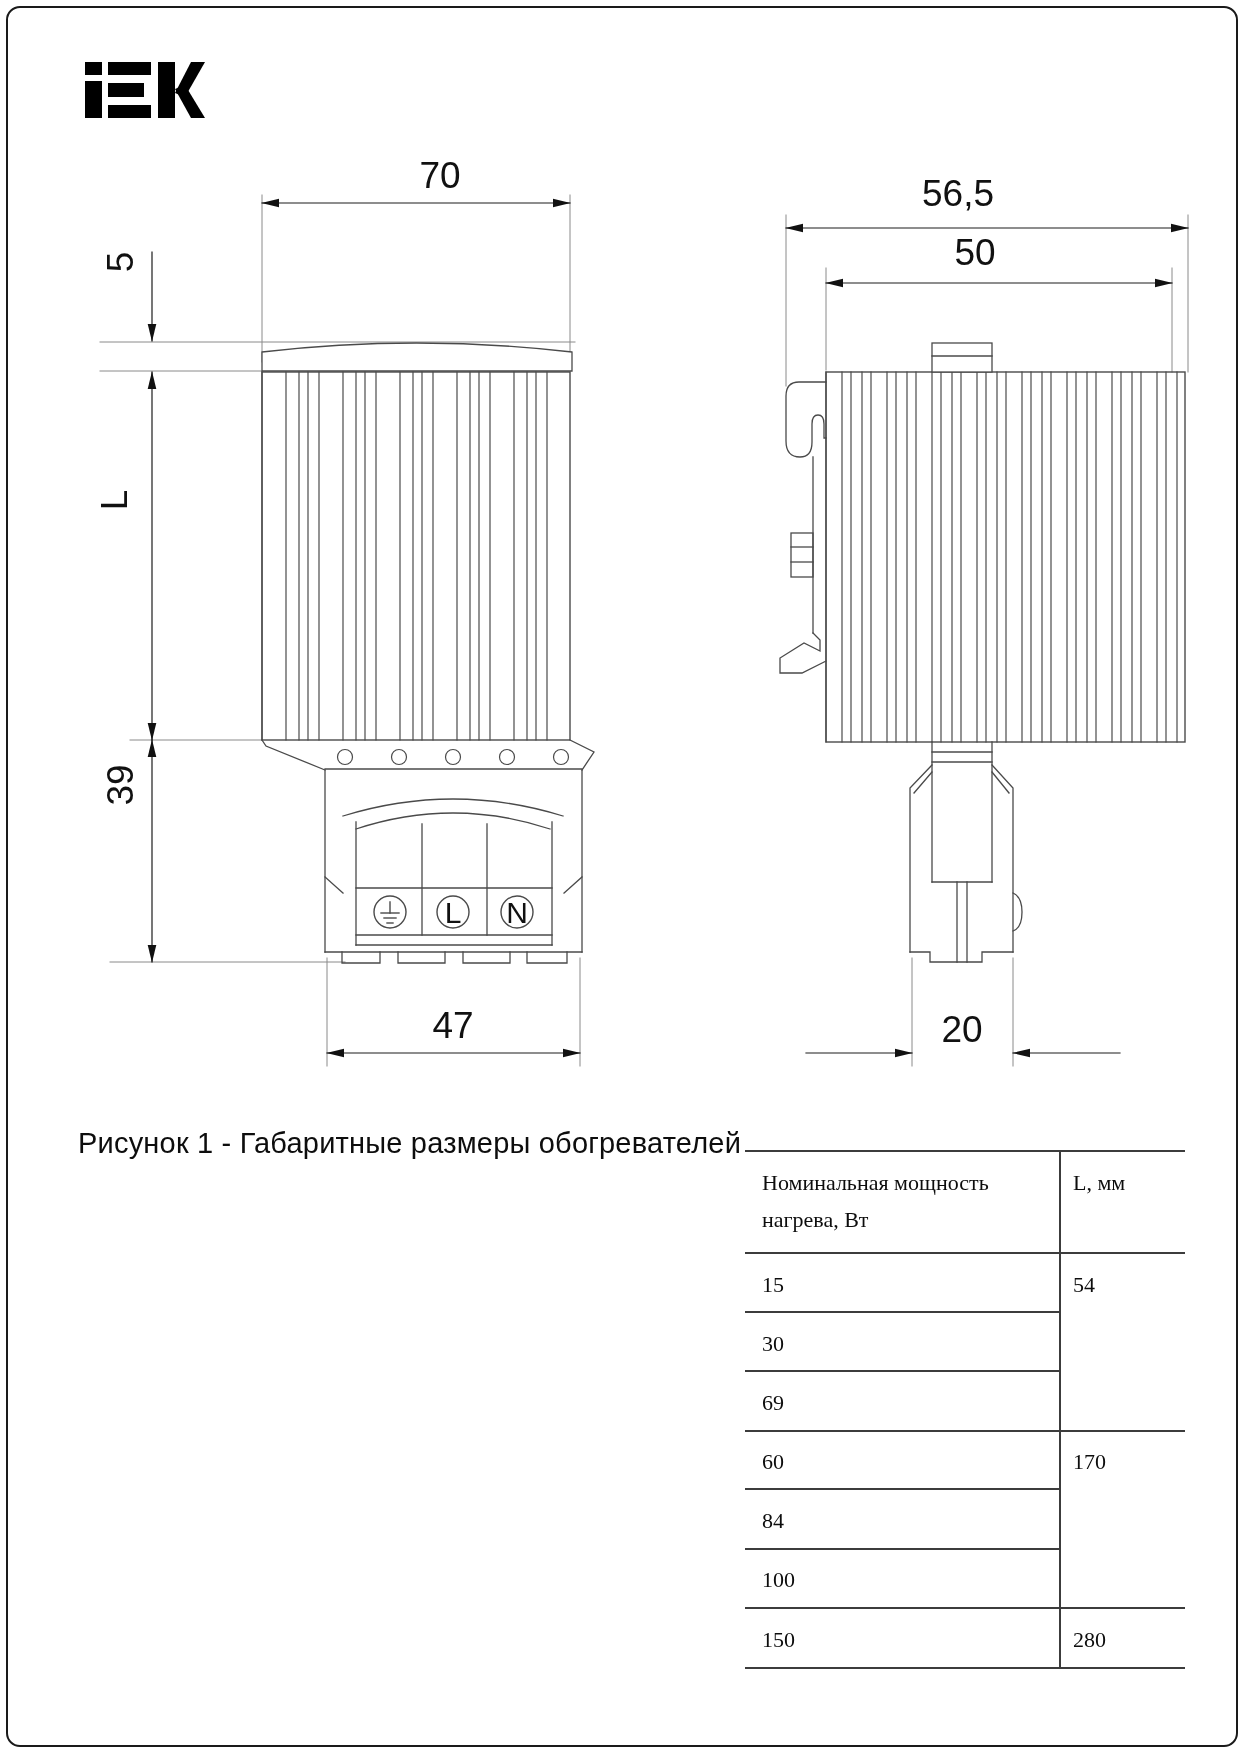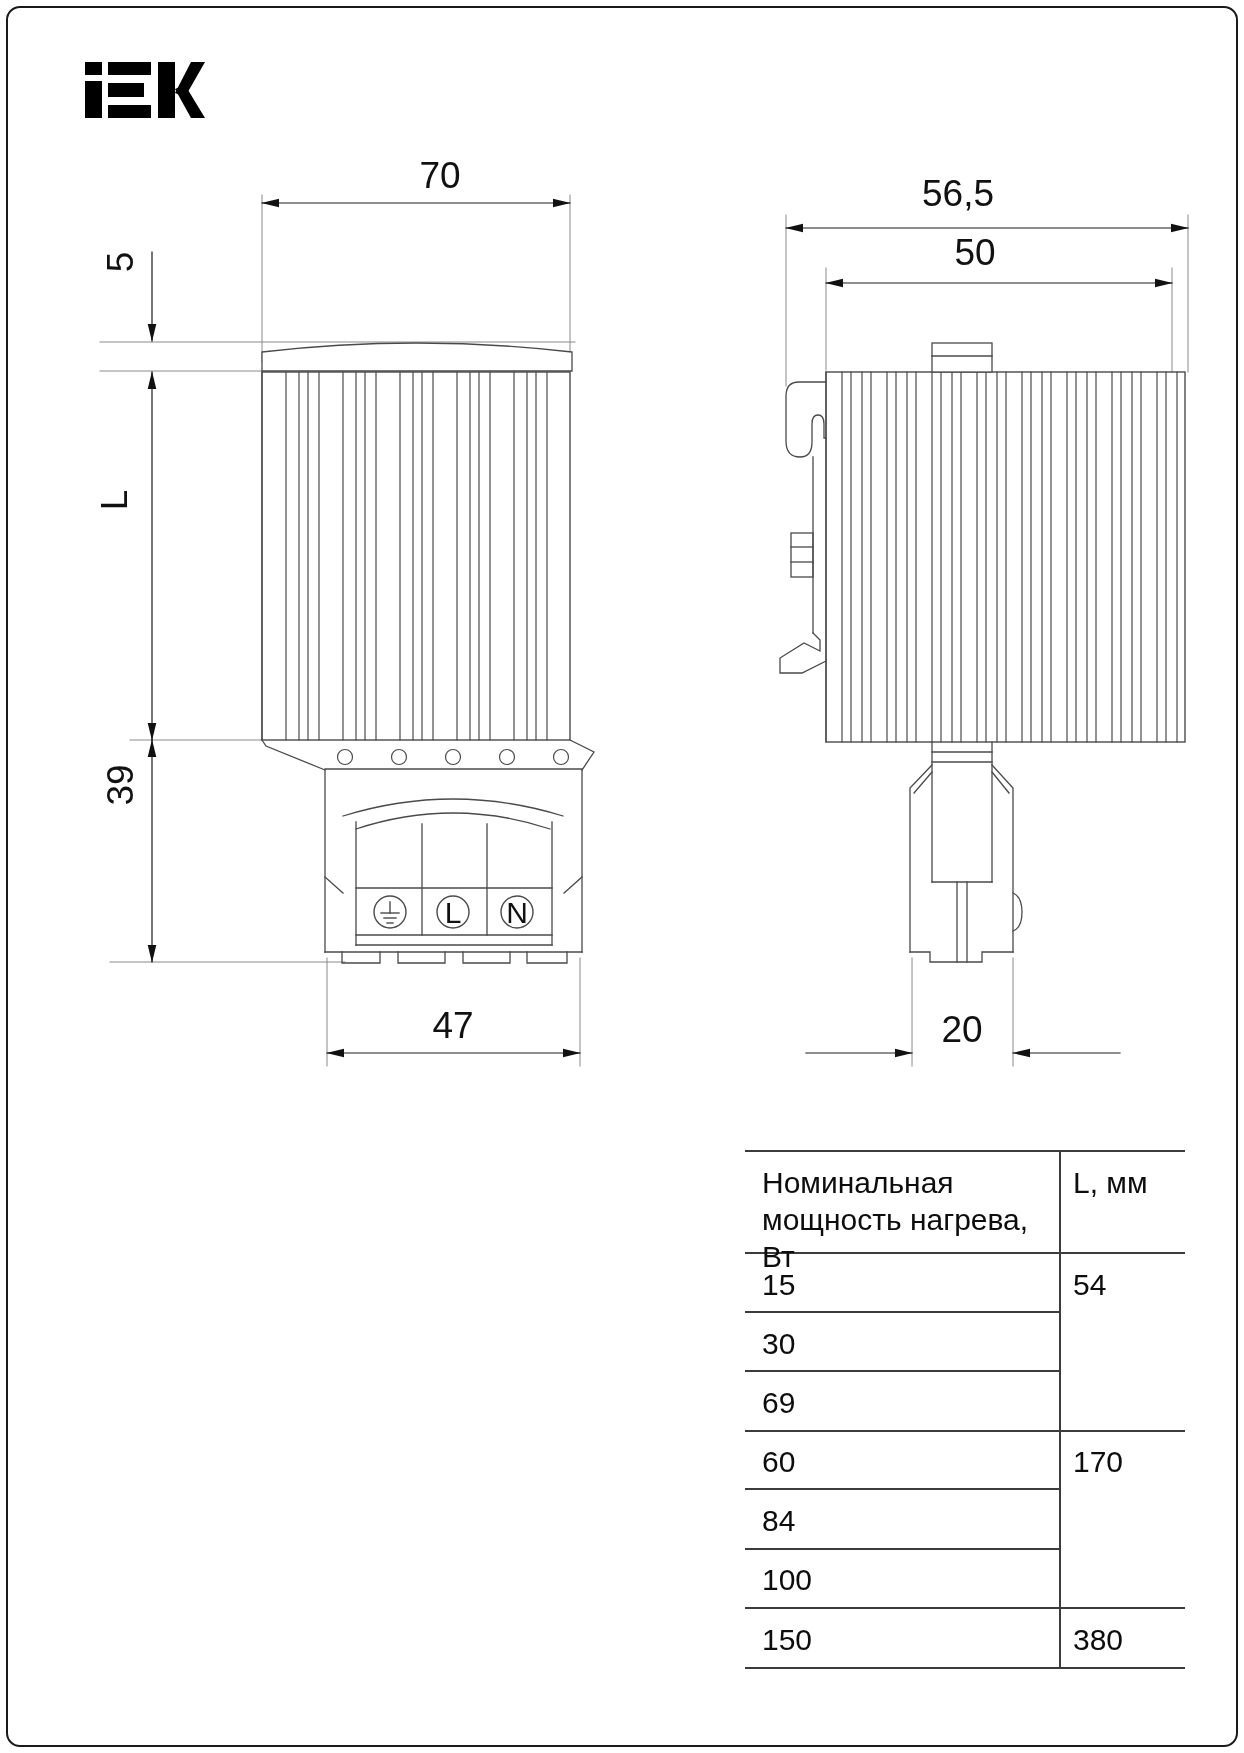--- a/index.html
+++ b/index.html
@@ -12,21 +12,21 @@
     border:2px solid #1a1a1a;border-radius:14px;pointer-events:none;
   }
   svg text{font-family:"Liberation Sans", sans-serif;fill:#111;}
   .dimtxt{font-size:37px;}
   .caption{
     position:absolute;left:78px;top:1127px;font-size:29px;color:#0d0d0d;
     letter-spacing:0.2px;white-space:nowrap;
   }
   .trule{position:absolute;height:2px;background:#3c3c3c;}
   .tvrule{position:absolute;width:2px;background:#3c3c3c;}
-  .tcell{position:absolute;font-size:30px;color:#0d0d0d;line-height:37px;}
+  .tcell{position:absolute;font-size:22px;color:#0d0d0d;line-height:37px;font-family:Liberation Serif, serif;}
   .thead{width:292px;}
 </style>
 </head>
 <body>
 
 <div id="page">
   <div id="page-frame"></div>
 
   <svg style="position:absolute;left:85px;top:62px" width="120" height="56" viewBox="0 0 120 56">
     <g fill="#000">
@@ -236,20 +236,21 @@
         <line x1="826" y1="283" x2="1172" y2="283" marker-start="url(#ah)" marker-end="url(#ah)"></line>
         <line x1="806" y1="1053" x2="912" y2="1053" marker-end="url(#ah)"></line>
         <line x1="1120" y1="1053" x2="1013" y2="1053" marker-end="url(#ah)"></line>
       </g>
       <text class="dimtxt" x="958" y="206" text-anchor="middle">56,5</text>
       <text class="dimtxt" x="975" y="265" text-anchor="middle">50</text>
       <text class="dimtxt" x="962" y="1042" text-anchor="middle">20</text>
     </g>
   </svg>
 
+  <div class="caption">Рисунок 1 - Габаритные размеры обогревателей</div>
 
   <div>
 
     <div class="trule" style="left:745px;top:1150px;width:440px"></div>
     <div class="trule" style="left:745px;top:1252px;width:440px"></div>
     <div class="trule" style="left:745px;top:1311px;width:314px"></div>
     <div class="trule" style="left:745px;top:1370px;width:314px"></div>
     <div class="trule" style="left:745px;top:1430px;width:440px"></div>
     <div class="trule" style="left:745px;top:1488px;width:314px"></div>
     <div class="trule" style="left:745px;top:1548px;width:314px"></div>
@@ -264,15 +265,15 @@
     <div class="tcell" style="left:762px;top:1266px">15</div>
     <div class="tcell" style="left:762px;top:1325px">30</div>
     <div class="tcell" style="left:762px;top:1384px">69</div>
     <div class="tcell" style="left:762px;top:1443px">60</div>
     <div class="tcell" style="left:762px;top:1502px">84</div>
     <div class="tcell" style="left:762px;top:1561px">100</div>
     <div class="tcell" style="left:762px;top:1621px">150</div>
 
     <div class="tcell" style="left:1073px;top:1266px">54</div>
     <div class="tcell" style="left:1073px;top:1443px">170</div>
-    <div class="tcell" style="left:1073px;top:1621px">380</div>
+    <div class="tcell" style="left:1073px;top:1621px">280</div>
   </div>
 </div>
 
 </body></html>

